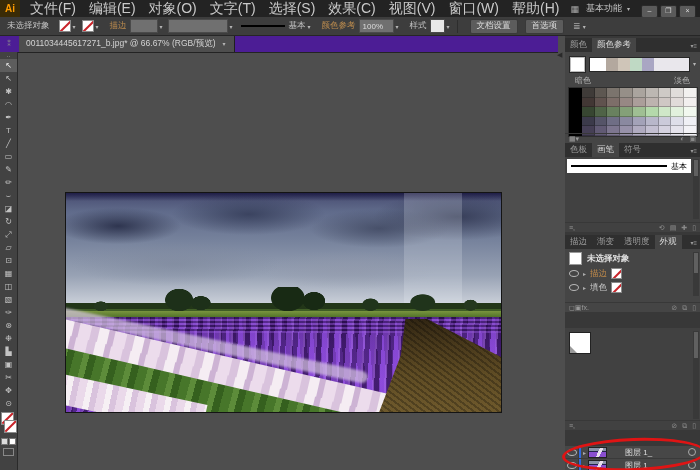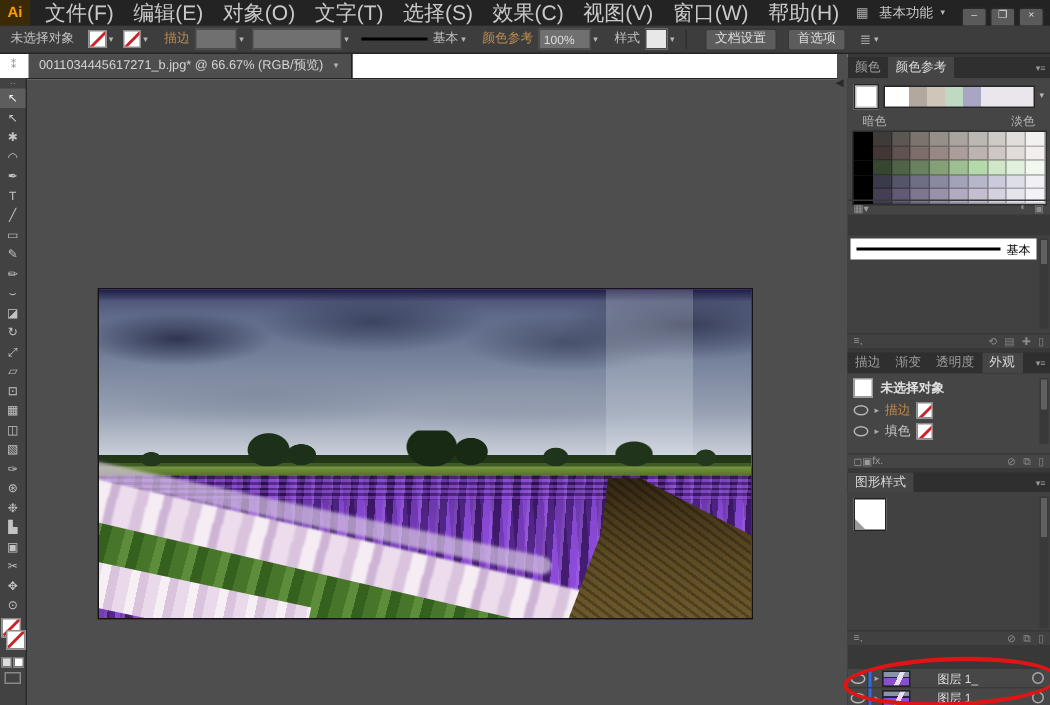--- a/index.html
+++ b/index.html
@@ -27,21 +27,21 @@
                   transform:rotate(-45deg);}
   .caret{font-size:6px;color:#b5b5b5;margin:0 2px;}
   .cb-gap{margin-left:9px;}
   .orange{color:#bd8c4e;}
   .cb-box{height:12px;background:#707070;border:1px solid #4a4a4a;margin-left:3px;}
   .line-preview{width:44px;height:2px;background:#000;margin-left:6px;}
   .cb-btn{height:13px;background:#5c5c5c;border:1px solid #393939;border-radius:2px;padding:0 6px;
           margin-left:7px;display:flex;align-items:center;color:#dcdcdc;}
   .vsep{width:1px;height:13px;background:#2d2d2d;margin:0 5px;}
   
-  #tabbar{position:absolute;left:0;top:35px;width:700px;height:17px;background:#ffffff;
+  #tabbar{position:absolute;left:0;top:35px;width:700px;height:17px;background:#4c1d95;
           border-bottom:1px solid #232323;z-index:4;}
   #tab-grip{position:absolute;left:0;top:0;width:18px;height:17px;color:#8a8a8a;font-size:7px;
             text-align:center;line-height:17px;}
   #doctab{position:absolute;left:19px;top:0;height:17px;background:#4e4e4e;display:flex;align-items:center;
           padding:0 7px;font-size:8.5px;color:#d4d4d4;border-right:1px solid #1f1f1f;gap:5px;}
   
   #toolbar{position:absolute;left:0;top:52px;width:17px;height:418px;background:#424242;
            border-right:1px solid #2a2a2a;z-index:4;}
   #toolbar-grip{height:7px;color:#9a9a9a;font-size:6px;text-align:center;line-height:6px;}
   .tool{width:17px;height:13px;display:flex;align-items:center;justify-content:center;font-size:8px;
@@ -365,20 +365,26 @@
           </div>
         <div id="cg-bottom" class="pbottom">
             <span>▦▾</span>
             <span class="right">
               <span>◐</span>
               <span>▣</span>
             </span>
           </div>
       </div>
 
+      <div id="tabs-brush" class="ptabs">
+          <span class="ptab">色板</span>
+          <span class="ptab active">画笔</span>
+          <span class="ptab">符号</span>
+          <span class="pmenu">▾≡</span>
+        </div>
       <div id="brush-content" class="pcontent">
         <div id="brush-row">
           <span id="brush-line"></span>
           <span id="brush-name">基本</span>
         </div>
         <div id="brush-scroll" class="scroll">
             <div class="thumb"></div>
           </div>
         <div id="br-bottom" class="pbottom">
             <span>≡,</span>
@@ -425,24 +431,20 @@
             <span>▣</span>
             <span>fx.</span>
             <span class="right">
               <span>⊘</span>
               <span>⧉</span>
               <span>▯</span>
             </span>
           </div>
       </div>
 
-      <div id="styles-header" class="ptabs">
-        <span class="ptab active">图形样式</span>
-        <span class="pmenu">▾≡</span>
-      </div>
       <div id="styles-content" class="pcontent">
         <div id="style-thumb"></div>
         <div id="styles-scroll" class="scroll">
             <div class="thumb"></div>
           </div>
         <div id="gs-bottom" class="pbottom">
             <span>≡,</span>
             <span class="right">
               <span>⊘</span>
               <span>⧉</span>

